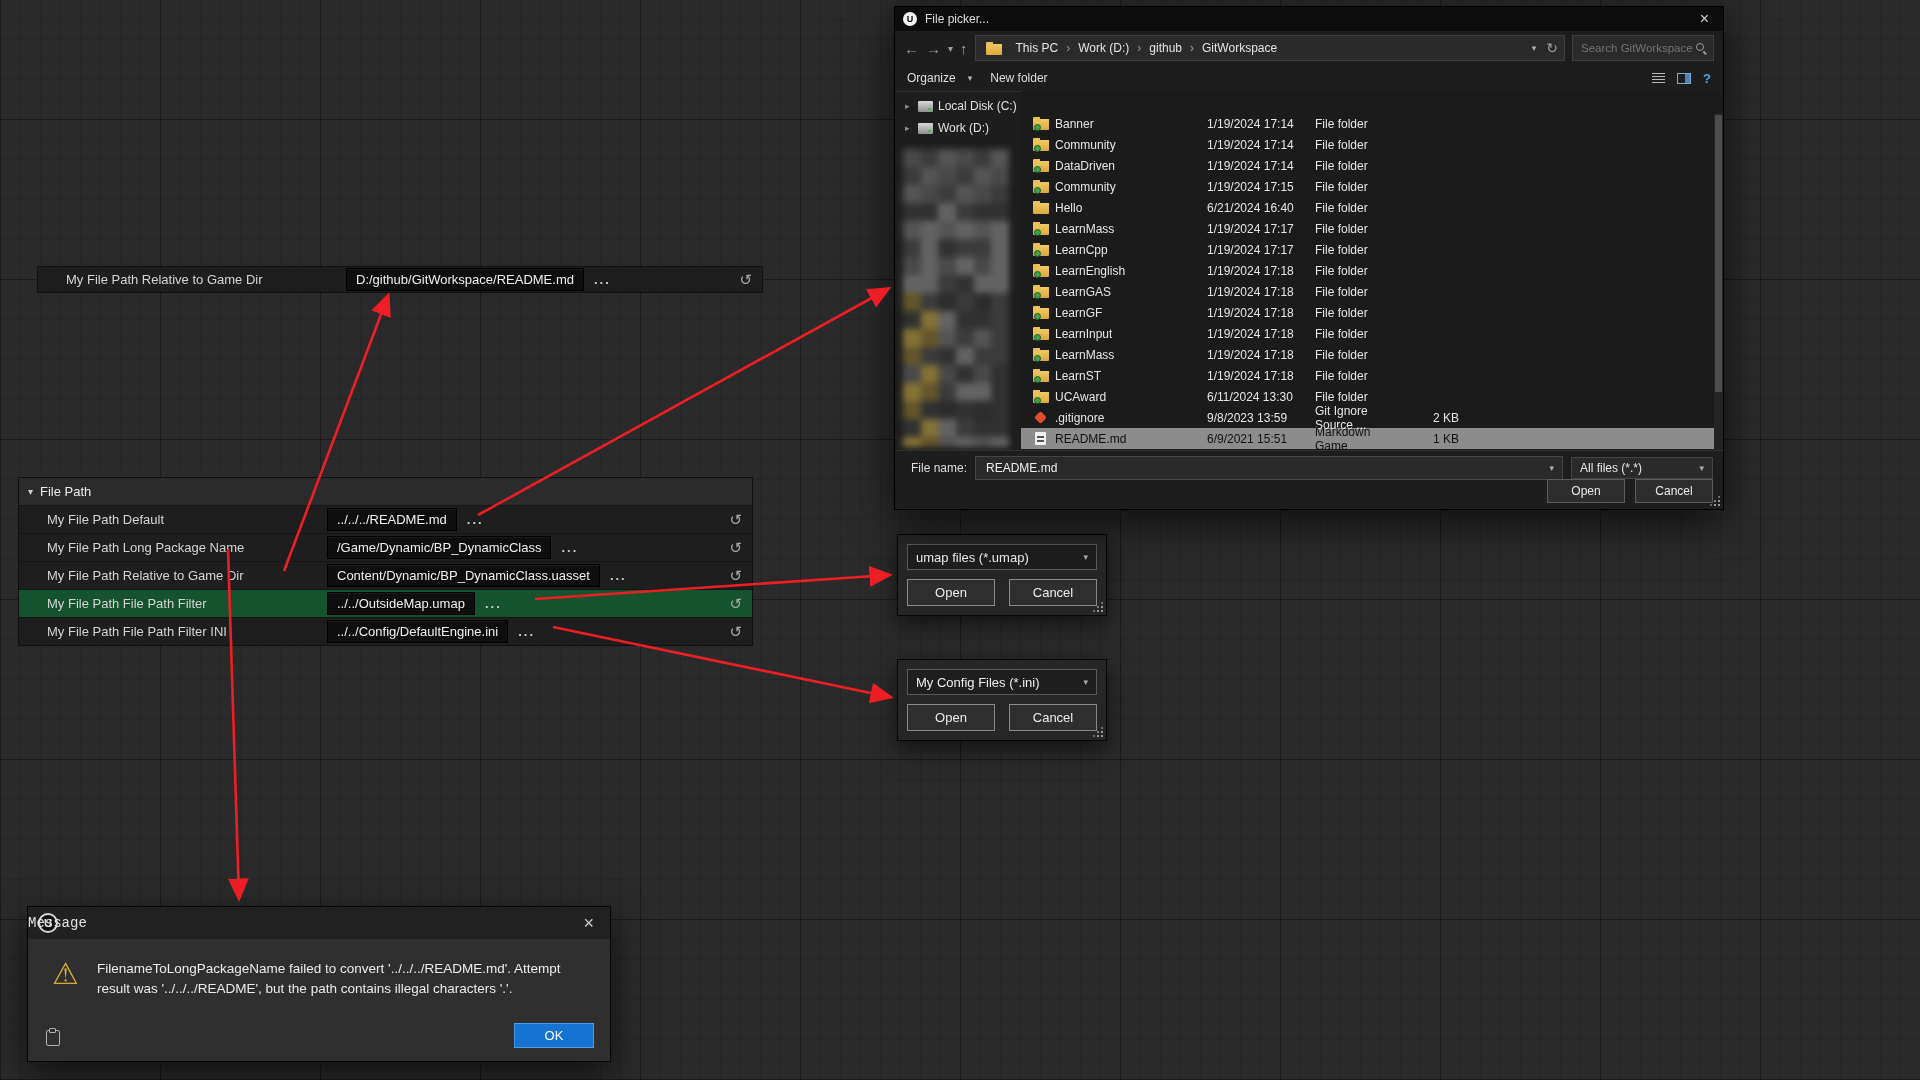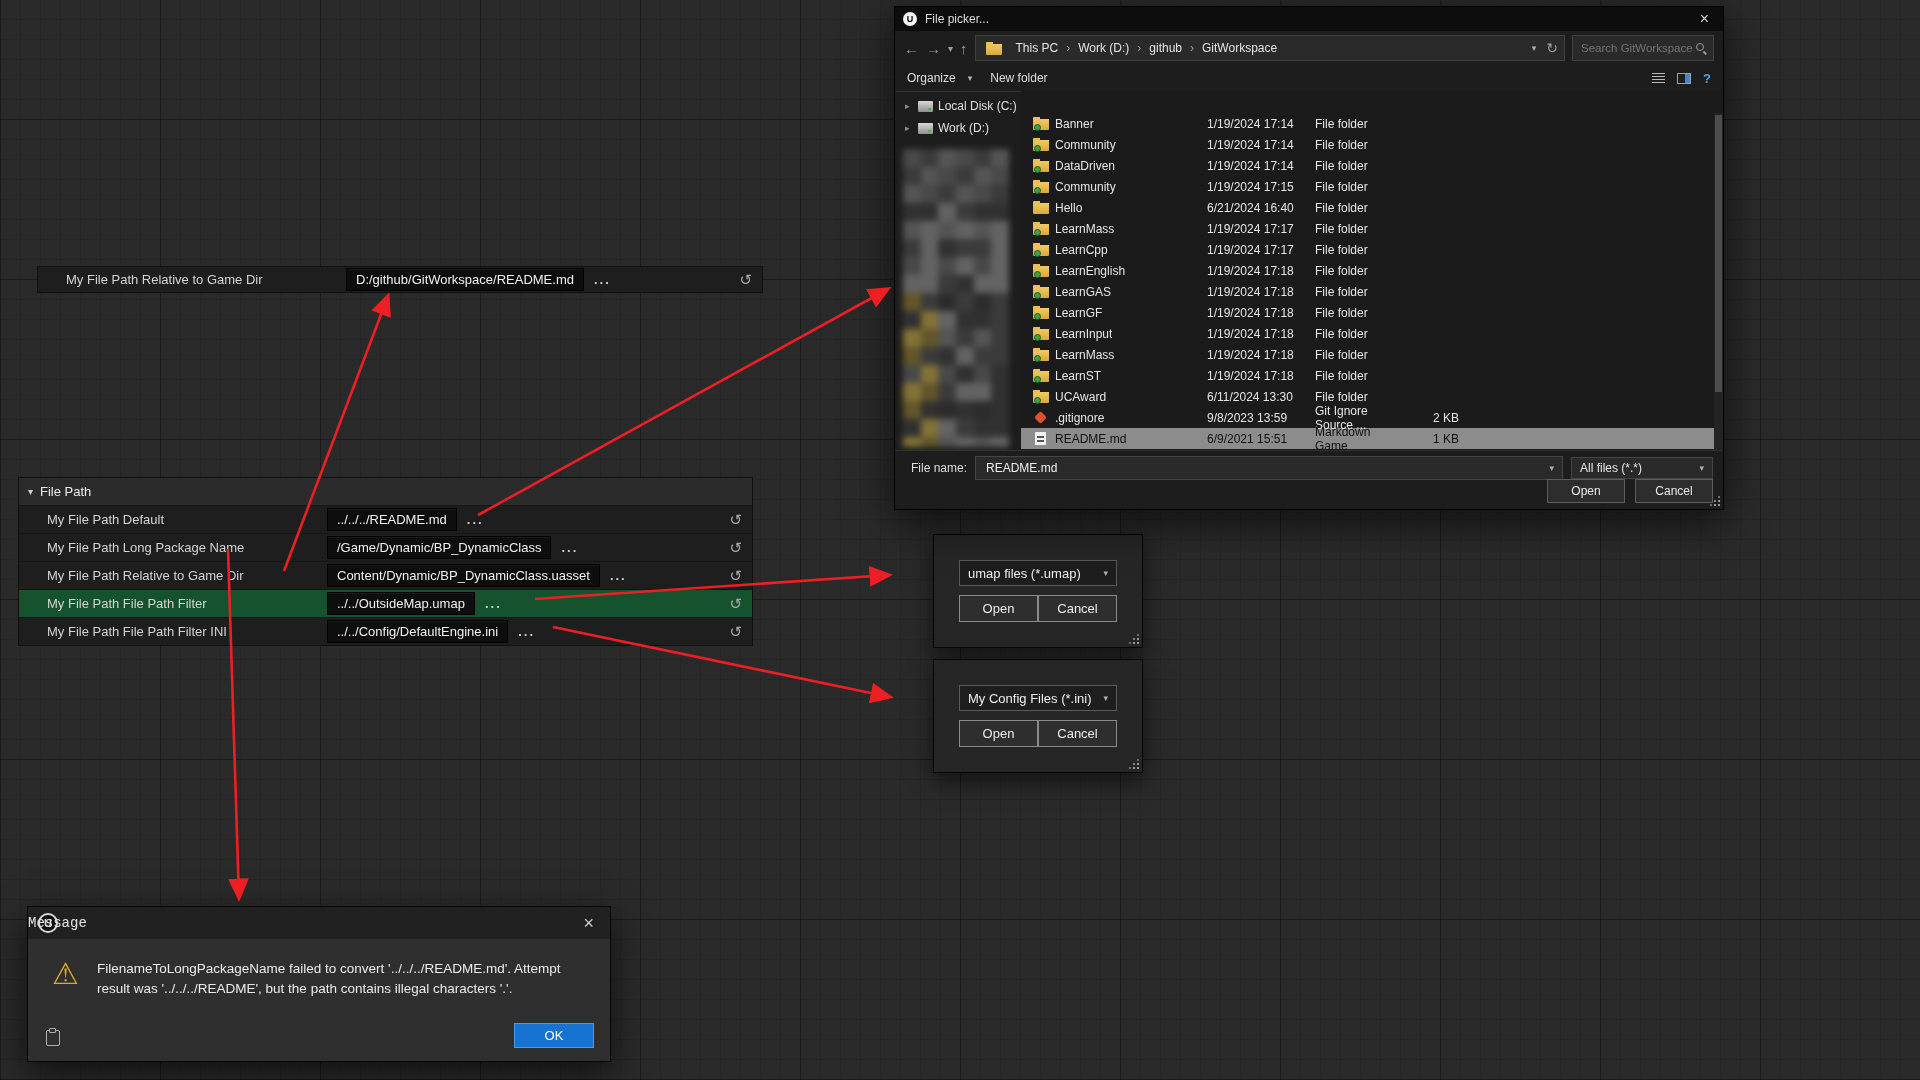--- a/index.html
+++ b/index.html
@@ -106,21 +106,21 @@
 
   
   .details{position:absolute;left:18px;top:477px;width:733px;background:#1e1e1e;border:1px solid #101010;z-index:10;}
   .dheader{height:27px;background:#2b2b2b;display:flex;align-items:center;gap:7px;padding-left:9px;font-size:13px;color:#ececec;}
   .dheader .tri{font-size:10px;color:#cfcfcf;}
   .drow{height:27px;display:flex;align-items:center;border-top:1px solid #161616;position:relative;padding-left:28px;}
   .drow.hl{background:#14532d;}
 
   
   .mini{position:absolute;width:210px;background:#262626;border:1px solid #060606;box-shadow:0 8px 22px rgba(0,0,0,.55);
-        padding:25px;box-sizing:border-box;z-index:20;margin-left:36px;}
+        padding:9px;box-sizing:border-box;z-index:20;}
   .mini-select{height:24px;background:#1e1e1e;border:1px solid #5a5a5a;display:flex;align-items:center;
         justify-content:space-between;padding:0 8px;color:#eee;font-size:13px;cursor:pointer;}
   .mini-btns{display:flex;justify-content:space-between;margin-top:9px;}
   .mini-btn{width:86px;height:25px;background:#2e2e2e;border:1px solid #8a8a8a;color:#ececec;font-size:13px;
         display:flex;align-items:center;justify-content:center;cursor:pointer;}
   #umap-dlg{left:897px;top:534px;}
   #ini-dlg{left:897px;top:659px;}
 
   
   .msg{position:absolute;left:27px;top:906px;width:582px;height:154px;background:#2f2f2f;border:1px solid #080808;

